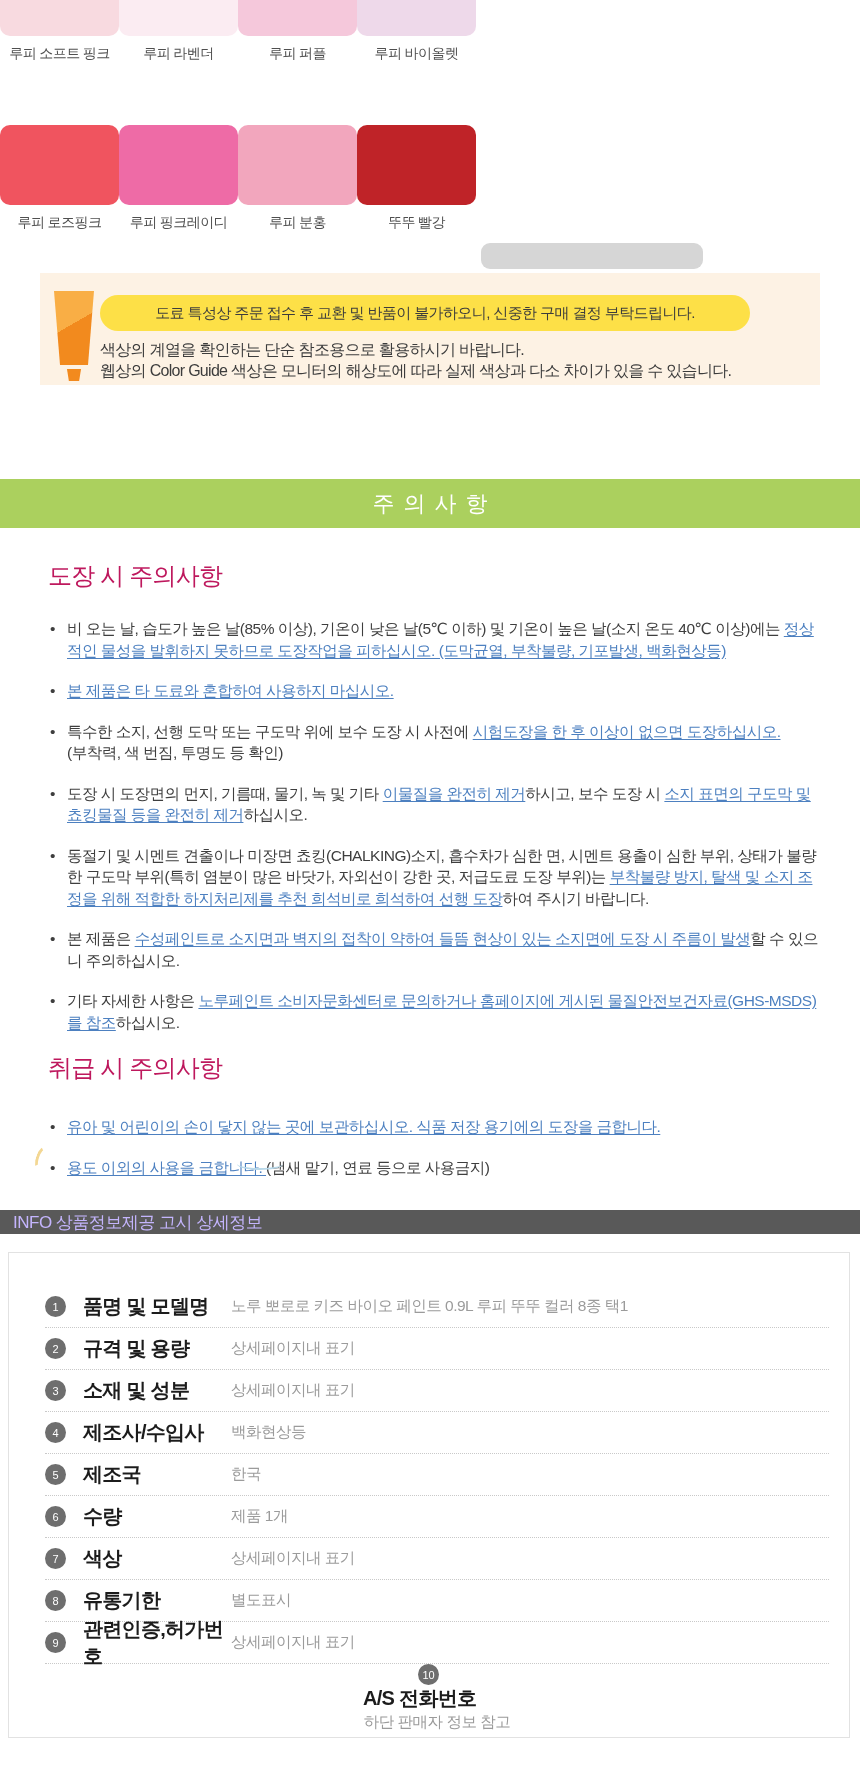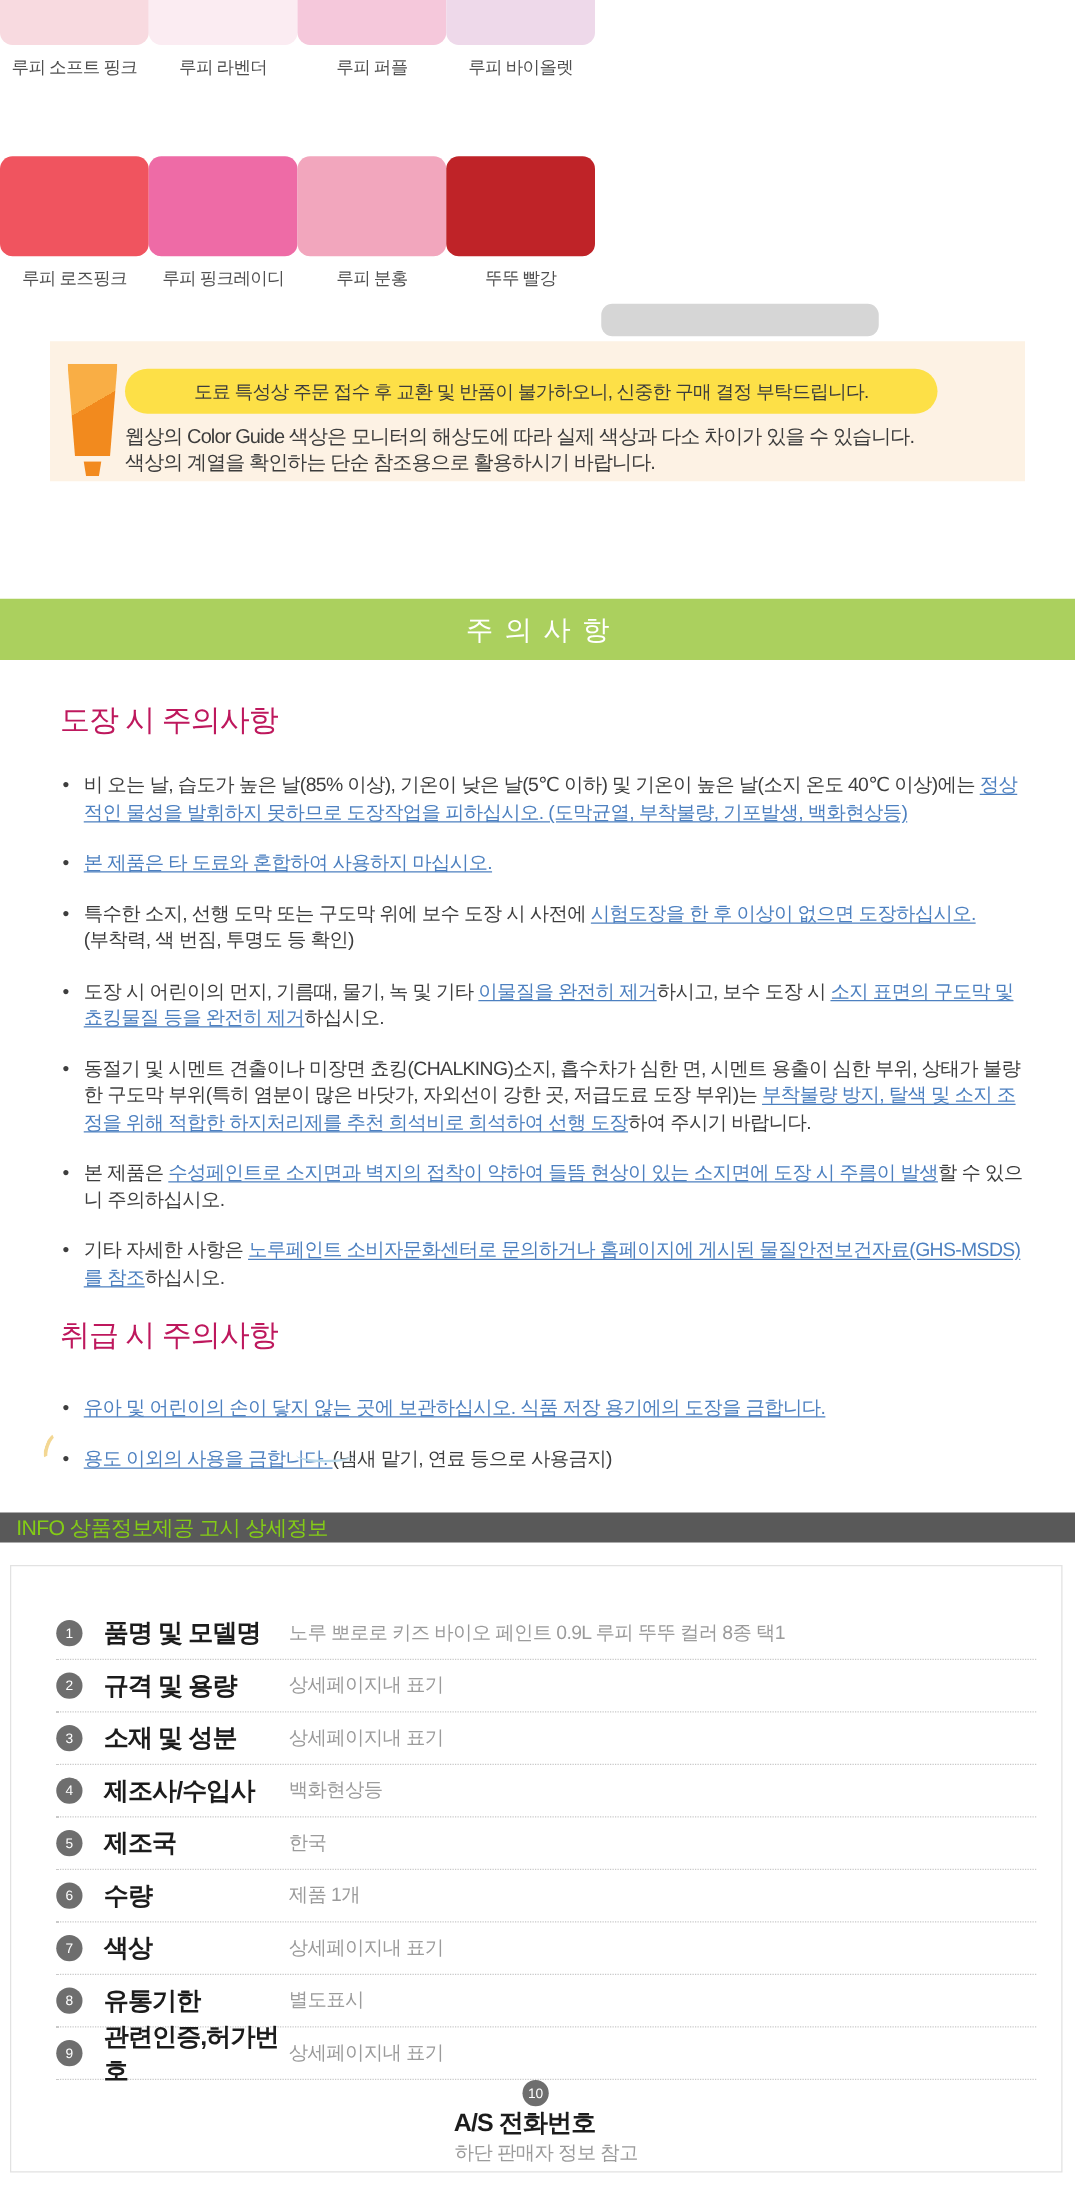--- a/index.html
+++ b/index.html
@@ -50,21 +50,21 @@
   ul.bullets .dot{position:absolute;left:2px;top:0;color:#3e3e3e;}
   .seg.link{color:var(--link);text-decoration:underline;text-underline-offset:2px;}
   #handling-heading{}
   #handling-bullets{margin-top:32px;}
 
   
   .deco-yellow{position:absolute;left:36px;top:1146px;width:12px;height:24px;border:3px solid transparent;border-left:3px solid #f3d793;border-radius:50%;transform:rotate(20deg);}
   .deco-blue{position:absolute;left:237px;top:1158px;width:46px;height:12px;border-bottom:2px solid #b9d9ea;border-radius:50%;}
 
   
-  .info-bar{position:absolute;top:1210px;left:0;width:860px;height:24px;background:var(--bar-gray);color:#84cc16;font-size:17px;display:flex;align-items:center;padding-left:13px;letter-spacing:-0.5px;text-align:right;}
+  .info-bar{position:absolute;top:1210px;left:0;width:860px;height:24px;background:var(--bar-gray);color:#c4b5fd;font-size:17px;display:flex;align-items:center;padding-left:13px;letter-spacing:-0.5px;text-align:right;}
 
   
   .product-box{position:absolute;top:1252px;left:8px;width:842px;height:486px;border:1px solid #e2e2e2;background:#fff;padding:33px 20px 0 36px;}
   .prow{display:flex;align-items:center;height:42px;border-bottom:1px dotted #c9c9c9;}
   .prow:last-child{border-bottom:none;flex-direction:column;}
   .badge{width:21px;height:21px;border-radius:50%;background:var(--badge);color:#fff;font-size:11px;display:flex;align-items:center;justify-content:center;flex:none;margin-right:17px;}
   .plabel{width:148px;flex:none;font-weight:700;font-size:20px;color:#1c1c1c;letter-spacing:-0.7px;}
   .pvalue{font-size:15.5px;color:#9b9b9b;letter-spacing:-0.5px;}
 </style>
 </head>
@@ -111,36 +111,36 @@
 
   <div class="fragment"></div>
 
   <div class="notice">
     <div class="notice-icon">
       <div class="bar"></div>
       <div class="dotmark"></div>
     </div>
     <div class="notice-pill">도료 특성상 주문 접수 후 교환 및 반품이 불가하오니, 신중한 구매 결정 부탁드립니다.</div>
     <div class="notice-lines">
+      <div>색상의 계열을 확인하는 단순 참조용으로 활용하시기 바랍니다.</div>
       <div>웹상의 Color Guide 색상은 모니터의 해상도에 따라 실제 색상과 다소 차이가 있을 수 있습니다.</div>
-      <div>색상의 계열을 확인하는 단순 참조용으로 활용하시기 바랍니다.</div>
     </div>
   </div>
 
   <div class="banner">
     <span>주의사항</span>
   </div>
 
   <div class="cautions">
     <div class="section-heading">도장 시 주의사항</div>
     <ul class="bullets" id="painting-bullets">
         <li><span class="dot">•</span><span class="seg">비 오는 날, 습도가 높은 날(85% 이상), 기온이 낮은 날(5℃ 이하) 및 기온이 높은 날(소지 온도 40℃ 이상)에는 </span><span class="seg link">정상적인 물성을 발휘하지 못하므로 도장작업을 피하십시오. (도막균열, 부착불량, 기포발생, 백화현상등)</span></li>
         <li><span class="dot">•</span><span class="seg link">본 제품은 타 도료와 혼합하여 사용하지 마십시오.</span></li>
         <li><span class="dot">•</span><span class="seg">특수한 소지, 선행 도막 또는 구도막 위에 보수 도장 시 사전에 </span><span class="seg link">시험도장을 한 후 이상이 없으면 도장하십시오.</span><br><span class="seg">(부착력, 색 번짐, 투명도 등 확인)</span></li>
-        <li><span class="dot">•</span><span class="seg">도장 시 어린이의 먼지, 기름때, 물기, 녹 및 기타 </span><span class="seg link">이물질을 완전히 제거</span><span class="seg">하시고, 보수 도장 시 </span><span class="seg link">소지 표면의 구도막 및 쵸킹물질 등을 완전히 제거</span><span class="seg">하십시오.</span></li>
+        <li><span class="dot">•</span><span class="seg">도장 시 도장면의 먼지, 기름때, 물기, 녹 및 기타 </span><span class="seg link">이물질을 완전히 제거</span><span class="seg">하시고, 보수 도장 시 </span><span class="seg link">소지 표면의 구도막 및 쵸킹물질 등을 완전히 제거</span><span class="seg">하십시오.</span></li>
         <li><span class="dot">•</span><span class="seg">동절기 및 시멘트 견출이나 미장면 쵸킹(CHALKING)소지, 흡수차가 심한 면, 시멘트 용출이 심한 부위, 상태가 불량한 구도막 부위(특히 염분이 많은 바닷가, 자외선이 강한 곳, 저급도료 도장 부위)는 </span><span class="seg link">부착불량 방지, 탈색 및 소지 조정을 위해 적합한 하지처리제를 추천 희석비로 희석하여 선행 도장</span><span class="seg">하여 주시기 바랍니다.</span></li>
         <li><span class="dot">•</span><span class="seg">본 제품은 </span><span class="seg link">수성페인트로 소지면과 벽지의 접착이 약하여 들뜸 현상이 있는 소지면에 도장 시 주름이 발생</span><span class="seg">할 수 있으니 주의하십시오.</span></li>
         <li><span class="dot">•</span><span class="seg">기타 자세한 사항은 </span><span class="seg link">노루페인트 소비자문화센터로 문의하거나 홈페이지에 게시된 물질안전보건자료(GHS-MSDS)를 참조</span><span class="seg">하십시오.</span></li>
       </ul>
 
     <div class="section-heading" id="handling-heading">취급 시 주의사항</div>
     <ul class="bullets" id="handling-bullets">
         <li><span class="dot">•</span><span class="seg link">유아 및 어린이의 손이 닿지 않는 곳에 보관하십시오. 식품 저장 용기에의 도장을 금합니다.</span></li>
         <li><span class="dot">•</span><span class="seg link">용도 이외의 사용을 금합니다. </span><span class="seg">(냄새 맡기, 연료 등으로 사용금지)</span></li>
       </ul>

